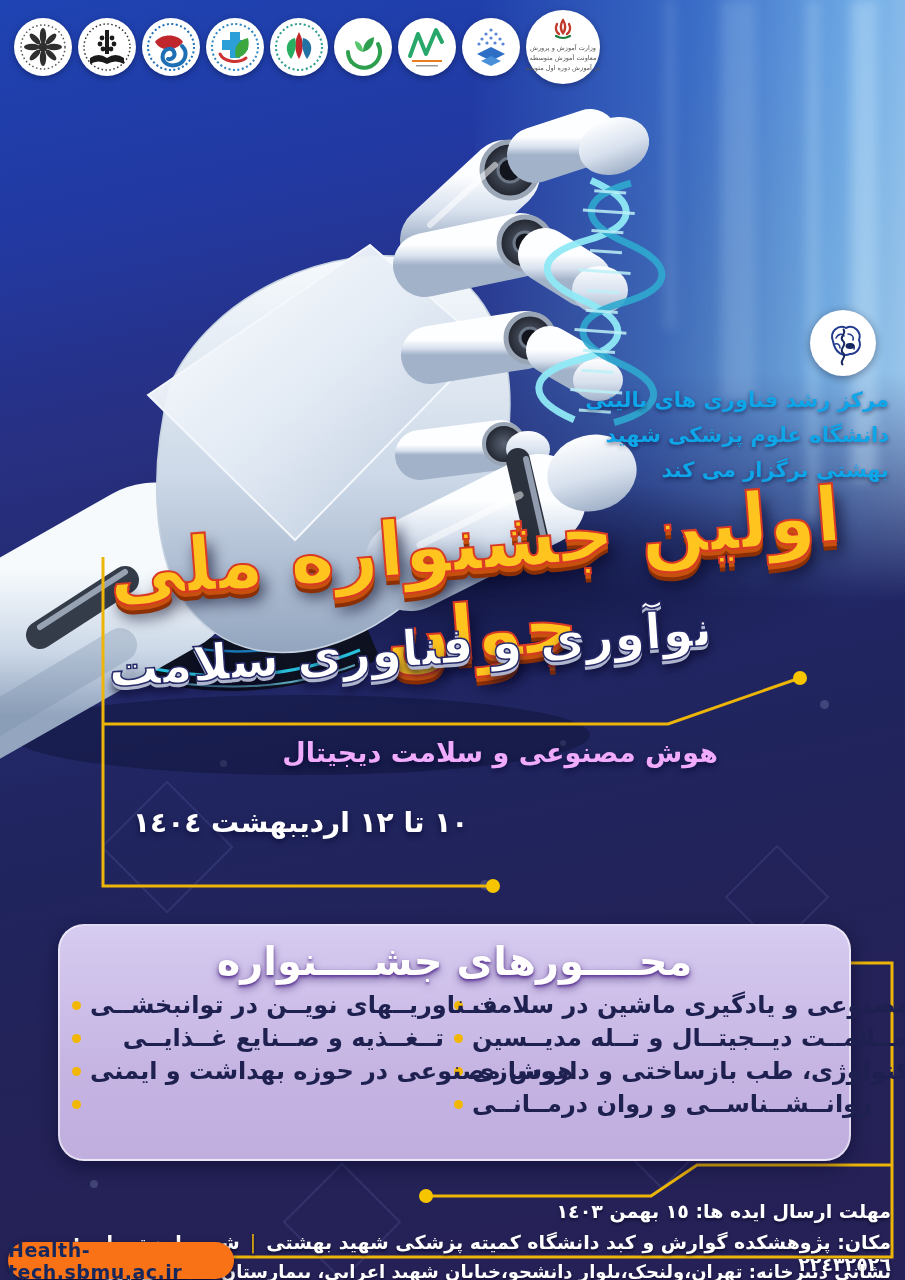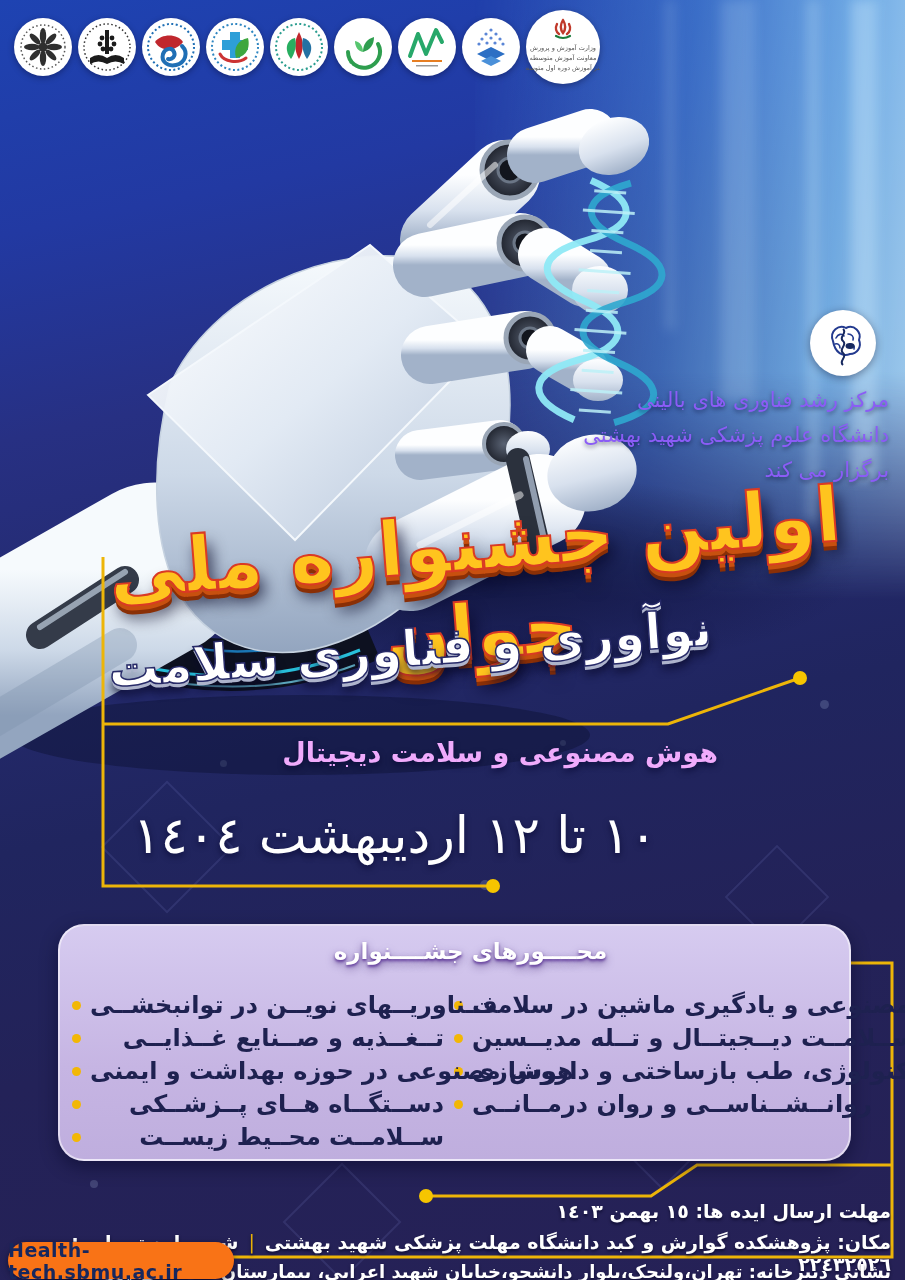--- a/index.html
+++ b/index.html
@@ -24,40 +24,40 @@
   
   .logos{position:absolute;left:14px;top:10px;display:flex;align-items:center;gap:6px;}
   .logo{width:58px;height:58px;border-radius:50%;background:#fff;display:flex;align-items:center;
         justify-content:center;box-shadow:0 2px 6px rgba(0,0,30,.35);}
   .logo.big{width:74px;height:74px;}
   
   .brain-badge{position:absolute;left:810px;top:310px;width:66px;height:66px;border-radius:50%;
         background:#fff;display:flex;align-items:center;justify-content:center;
         box-shadow:0 2px 8px rgba(0,0,30,.4);}
   .organizer{position:absolute;right:16px;top:383px;width:340px;direction:rtl;
-        color:#8b5cf6;font-weight:normal;font-size:21px;line-height:35px;text-shadow:0 2px 4px rgba(0,0,40,.5);}
+        color:#0ea5e9;font-weight:bold;font-size:21px;line-height:35px;text-shadow:0 2px 4px rgba(0,0,40,.5);}
   
   .main-title{position:absolute;left:88px;top:498px;width:780px;text-align:center;direction:rtl;
         transform:rotate(-4.5deg);font-size:76px;font-weight:bold;letter-spacing:1px;
         color:#ffc41e;-webkit-text-stroke:2px #da3a24;
         text-shadow:0 5px 0 #c8500f,0 9px 0 #8a2f06,4px 12px 16px rgba(5,5,35,.8);}
   .sub-title{position:absolute;left:95px;top:620px;width:630px;text-align:center;direction:rtl;
         transform:rotate(-4deg);font-size:50px;font-weight:bold;color:#fff;
         -webkit-text-stroke:1.5px #272a68;
         text-shadow:0 4px 0 #aeb4cc,0 8px 10px rgba(8,8,40,.85);}
   .theme-line{position:absolute;right:187px;top:737px;direction:rtl;color:#f0abfc;font-weight:bold;
         font-size:27px;text-shadow:0 3px 6px rgba(0,0,40,.6);}
-  .date-line{position:absolute;left:133px;top:806px;direction:rtl;color:#fff;font-weight:normal;
-        font-size:51px;text-shadow:0 3px 6px rgba(0,0,40,.6);}
+  .date-line{position:absolute;left:133px;top:806px;direction:rtl;color:#fff;font-weight:bold;
+        font-size:28px;text-shadow:0 3px 6px rgba(0,0,40,.6);}
   
   .topics-box{position:absolute;left:58px;top:924px;width:789px;height:233px;border-radius:26px;
         background:linear-gradient(180deg,#d6cbf0 0%,#c6b5e3 60%,#bfaede 100%);
         border:2px solid rgba(255,255,255,.55);box-shadow:0 6px 18px rgba(0,0,30,.45);}
-  .topics-heading{position:absolute;left:16px;top:12px;width:100%;text-align:center;direction:rtl;
-        color:#fff;font-weight:bold;font-size:23px;
+  .topics-heading{position:absolute;left:0;top:12px;width:100%;text-align:center;direction:rtl;
+        color:#fff;font-weight:bold;font-size:40px;
         text-shadow:0 2px 3px rgba(90,50,150,.95),0 4px 8px rgba(60,30,110,.6);}
   .tcol{position:absolute;top:66px;display:flex;flex-direction:column;gap:7px;}
   .tcol-right{left:394px;width:384px;}
   .tcol-left{left:12px;width:372px;}
   .trow{display:flex;align-items:center;gap:9px;height:26px;}
   .tdot{width:9px;height:9px;border-radius:50%;background:#f2b705;flex:none;}
   .ttext{flex:1;direction:rtl;text-align:right;color:#1e2150;font-weight:bold;font-size:24px;white-space:nowrap;}
   
   .f-line{position:absolute;right:14px;direction:rtl;text-align:right;color:#fff;font-weight:bold;
         text-shadow:0 2px 3px rgba(0,0,30,.6);margin-top:28px;}
@@ -345,29 +345,24 @@
       <div class="trow">
           <span class="tdot"></span>
           <span class="ttext">تــغــذیه و صــنایع غــذایــی</span>
         </div>
       <div class="trow">
           <span class="tdot"></span>
           <span class="ttext">هوش مصنوعی در حوزه بهداشت و ایمنی</span>
         </div>
       <div class="trow">
           <span class="tdot"></span>
-          <span class="ttext">دســتگــاه هــای پــزشــکی</span>
-        </div>
-      <div class="trow">
-          <span class="tdot"></span>
-          <span class="ttext">ســلامــت محــیط زیســت</span>
         </div>
     </div>
   </div>
 
   <div class="f-line f1">مهلت ارسال ایده ها: ١٥ بهمن ١٤٠٣</div>
   <div class="f-line f2">
-    <span>مکان: پژوهشکده گوارش و کبد دانشگاه مهلت پزشکی شهید بهشتی</span><span class="pipe">|</span><span>شــمــاره تــماس: ٢٢٤٣٢٥٢٦</span>
+    <span>مکان: پژوهشکده گوارش و کبد دانشگاه کمیته پزشکی شهید بهشتی</span><span class="pipe">|</span><span>شــمــاره تــماس: ٢٢٤٣٢٥٢٦</span>
   </div>
   <div class="f-line f3">نشانی دبیرخانه: تهران،ولنجک،بلوار دانشجو،خیابان شهید اعرابی، بیمارستان طالقانی،پژوهشکده گوارش و کبد</div>
   <div class="url-pill">Health-tech.sbmu.ac.ir</div>
 
 </div>
 
 </body></html>

